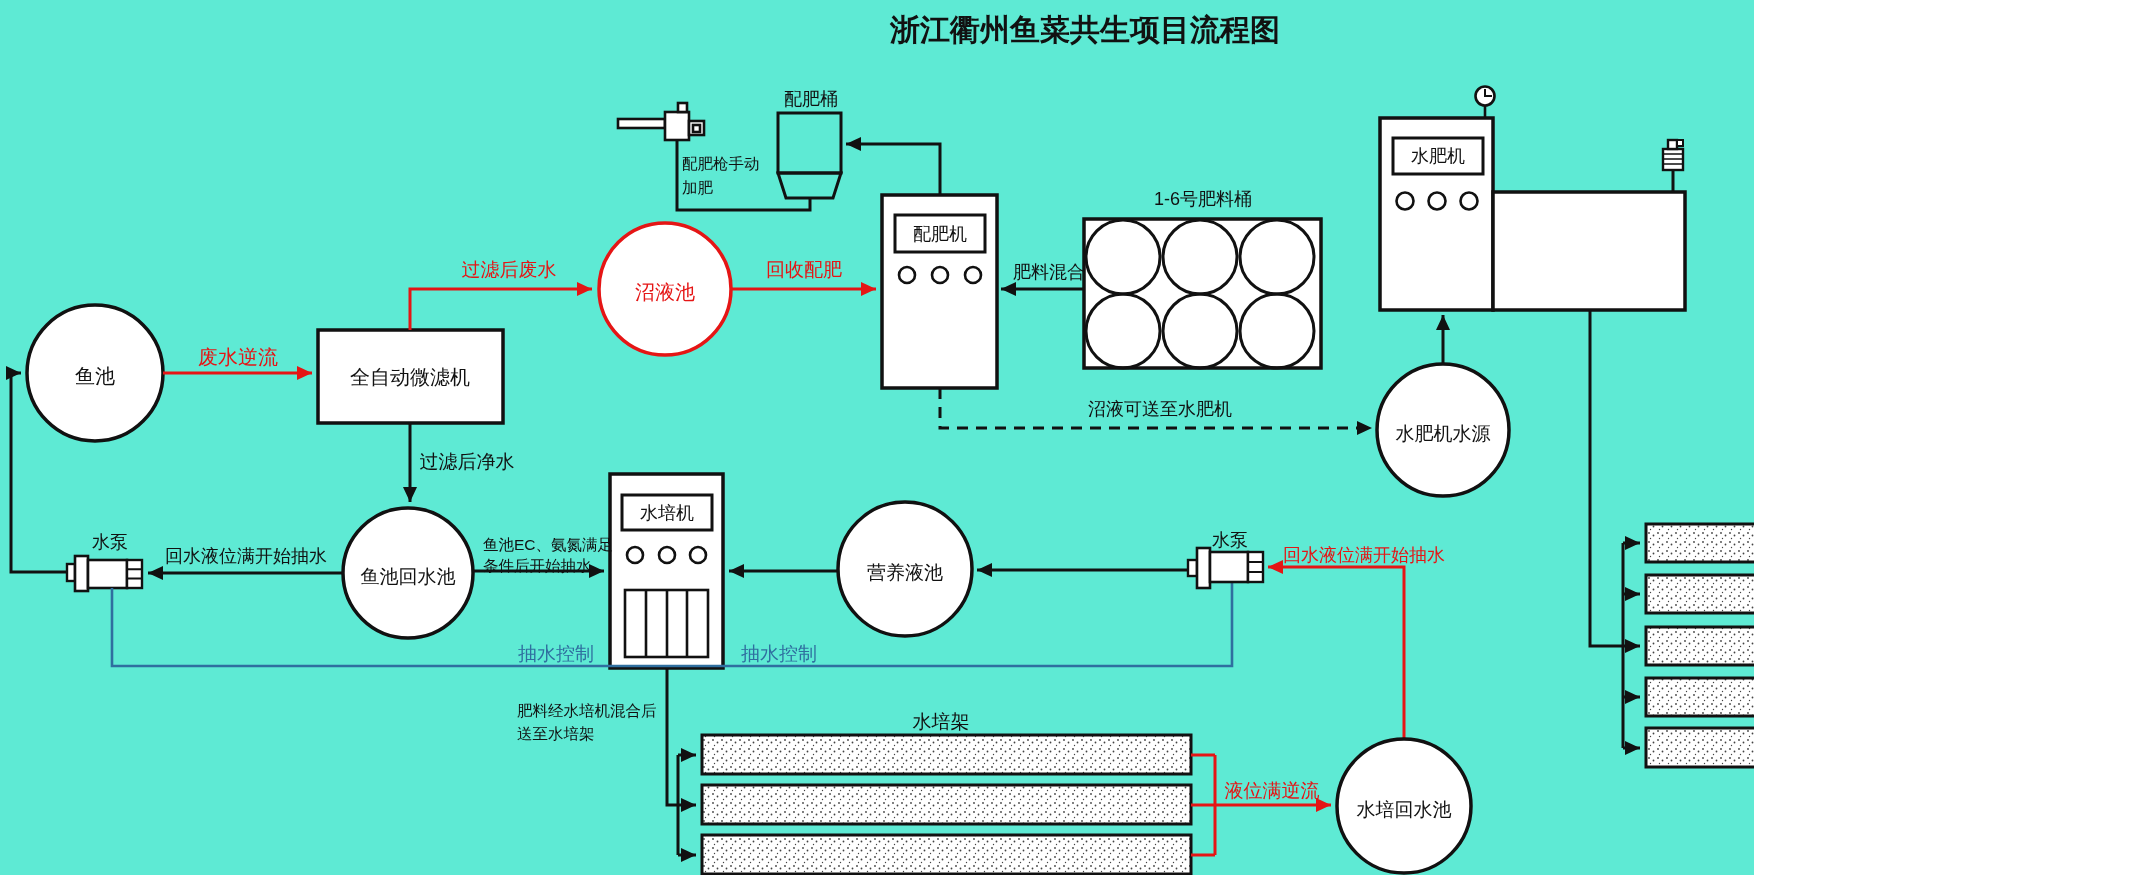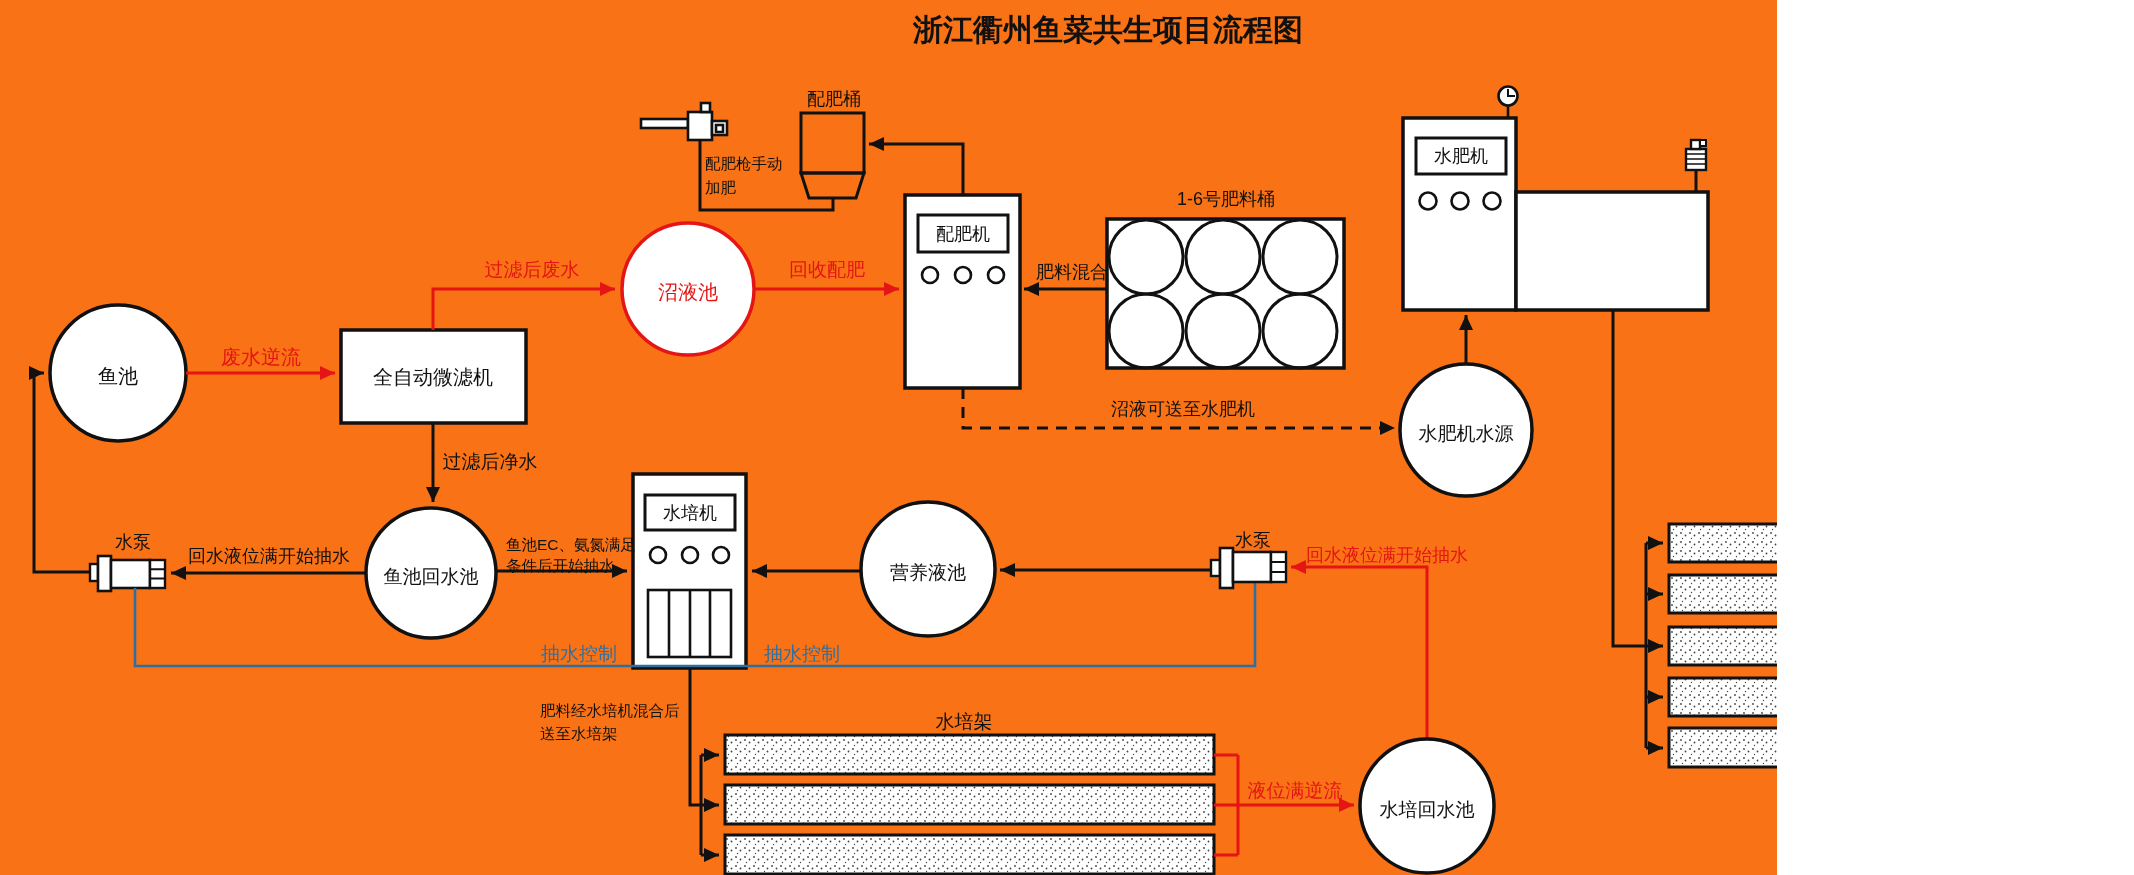--- a/index.html
+++ b/index.html
@@ -1,16 +1,16 @@
 <!DOCTYPE html>
 <html><head>
 <meta charset="utf-8">
 <style>
   html,body{margin:0;padding:0;background:#fff;}
-  .stage{position:relative;width:1754px;height:875px;background:#f97316;overflow:hidden;padding-left:23px;}
+  .stage{position:relative;width:1754px;height:875px;background:#5eead4;overflow:hidden;}
   svg{display:block;}
   .t{font-family:"Liberation Sans","DejaVu Sans",sans-serif;fill:#111;}
   .title{font-size:30px;font-weight:bold;}
   .n20{font-size:20px;}
   .n19{font-size:19px;}
   .n18{font-size:18px;}
   .n15{font-size:15.5px;}
   .rd{fill:#e51515;}
   .bl{fill:#2f6f9f;}
   .ln{stroke:#111;stroke-width:3;fill:none;}

